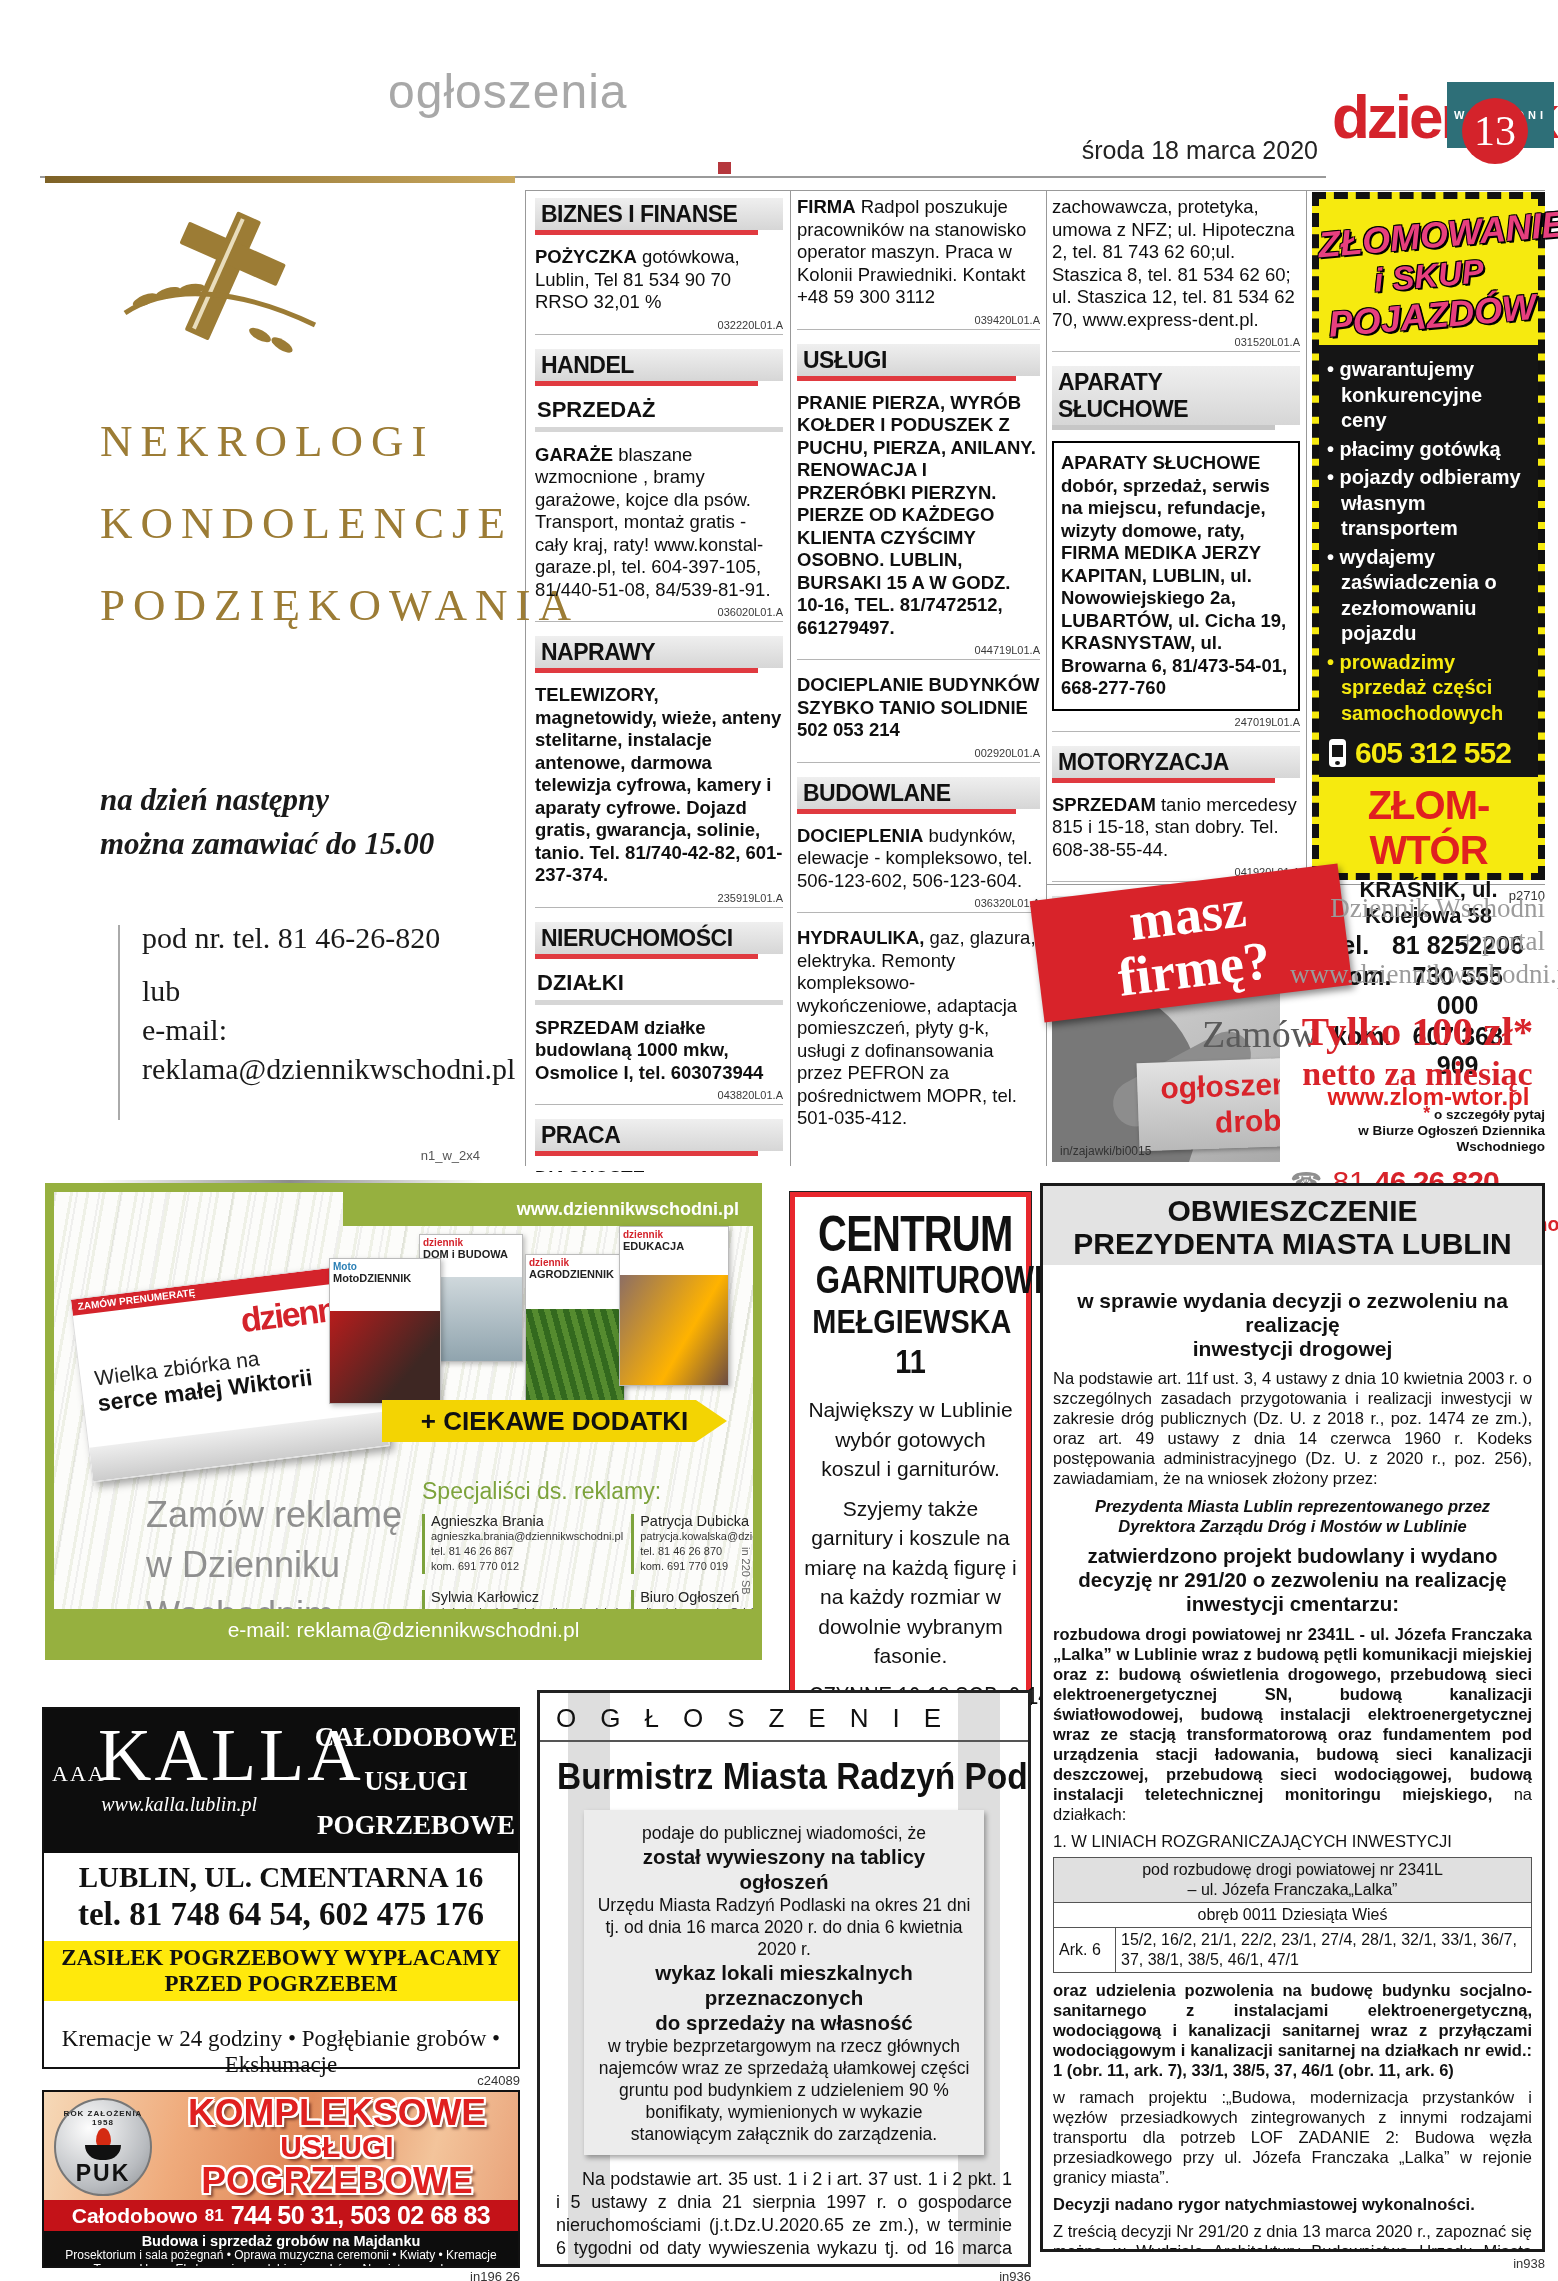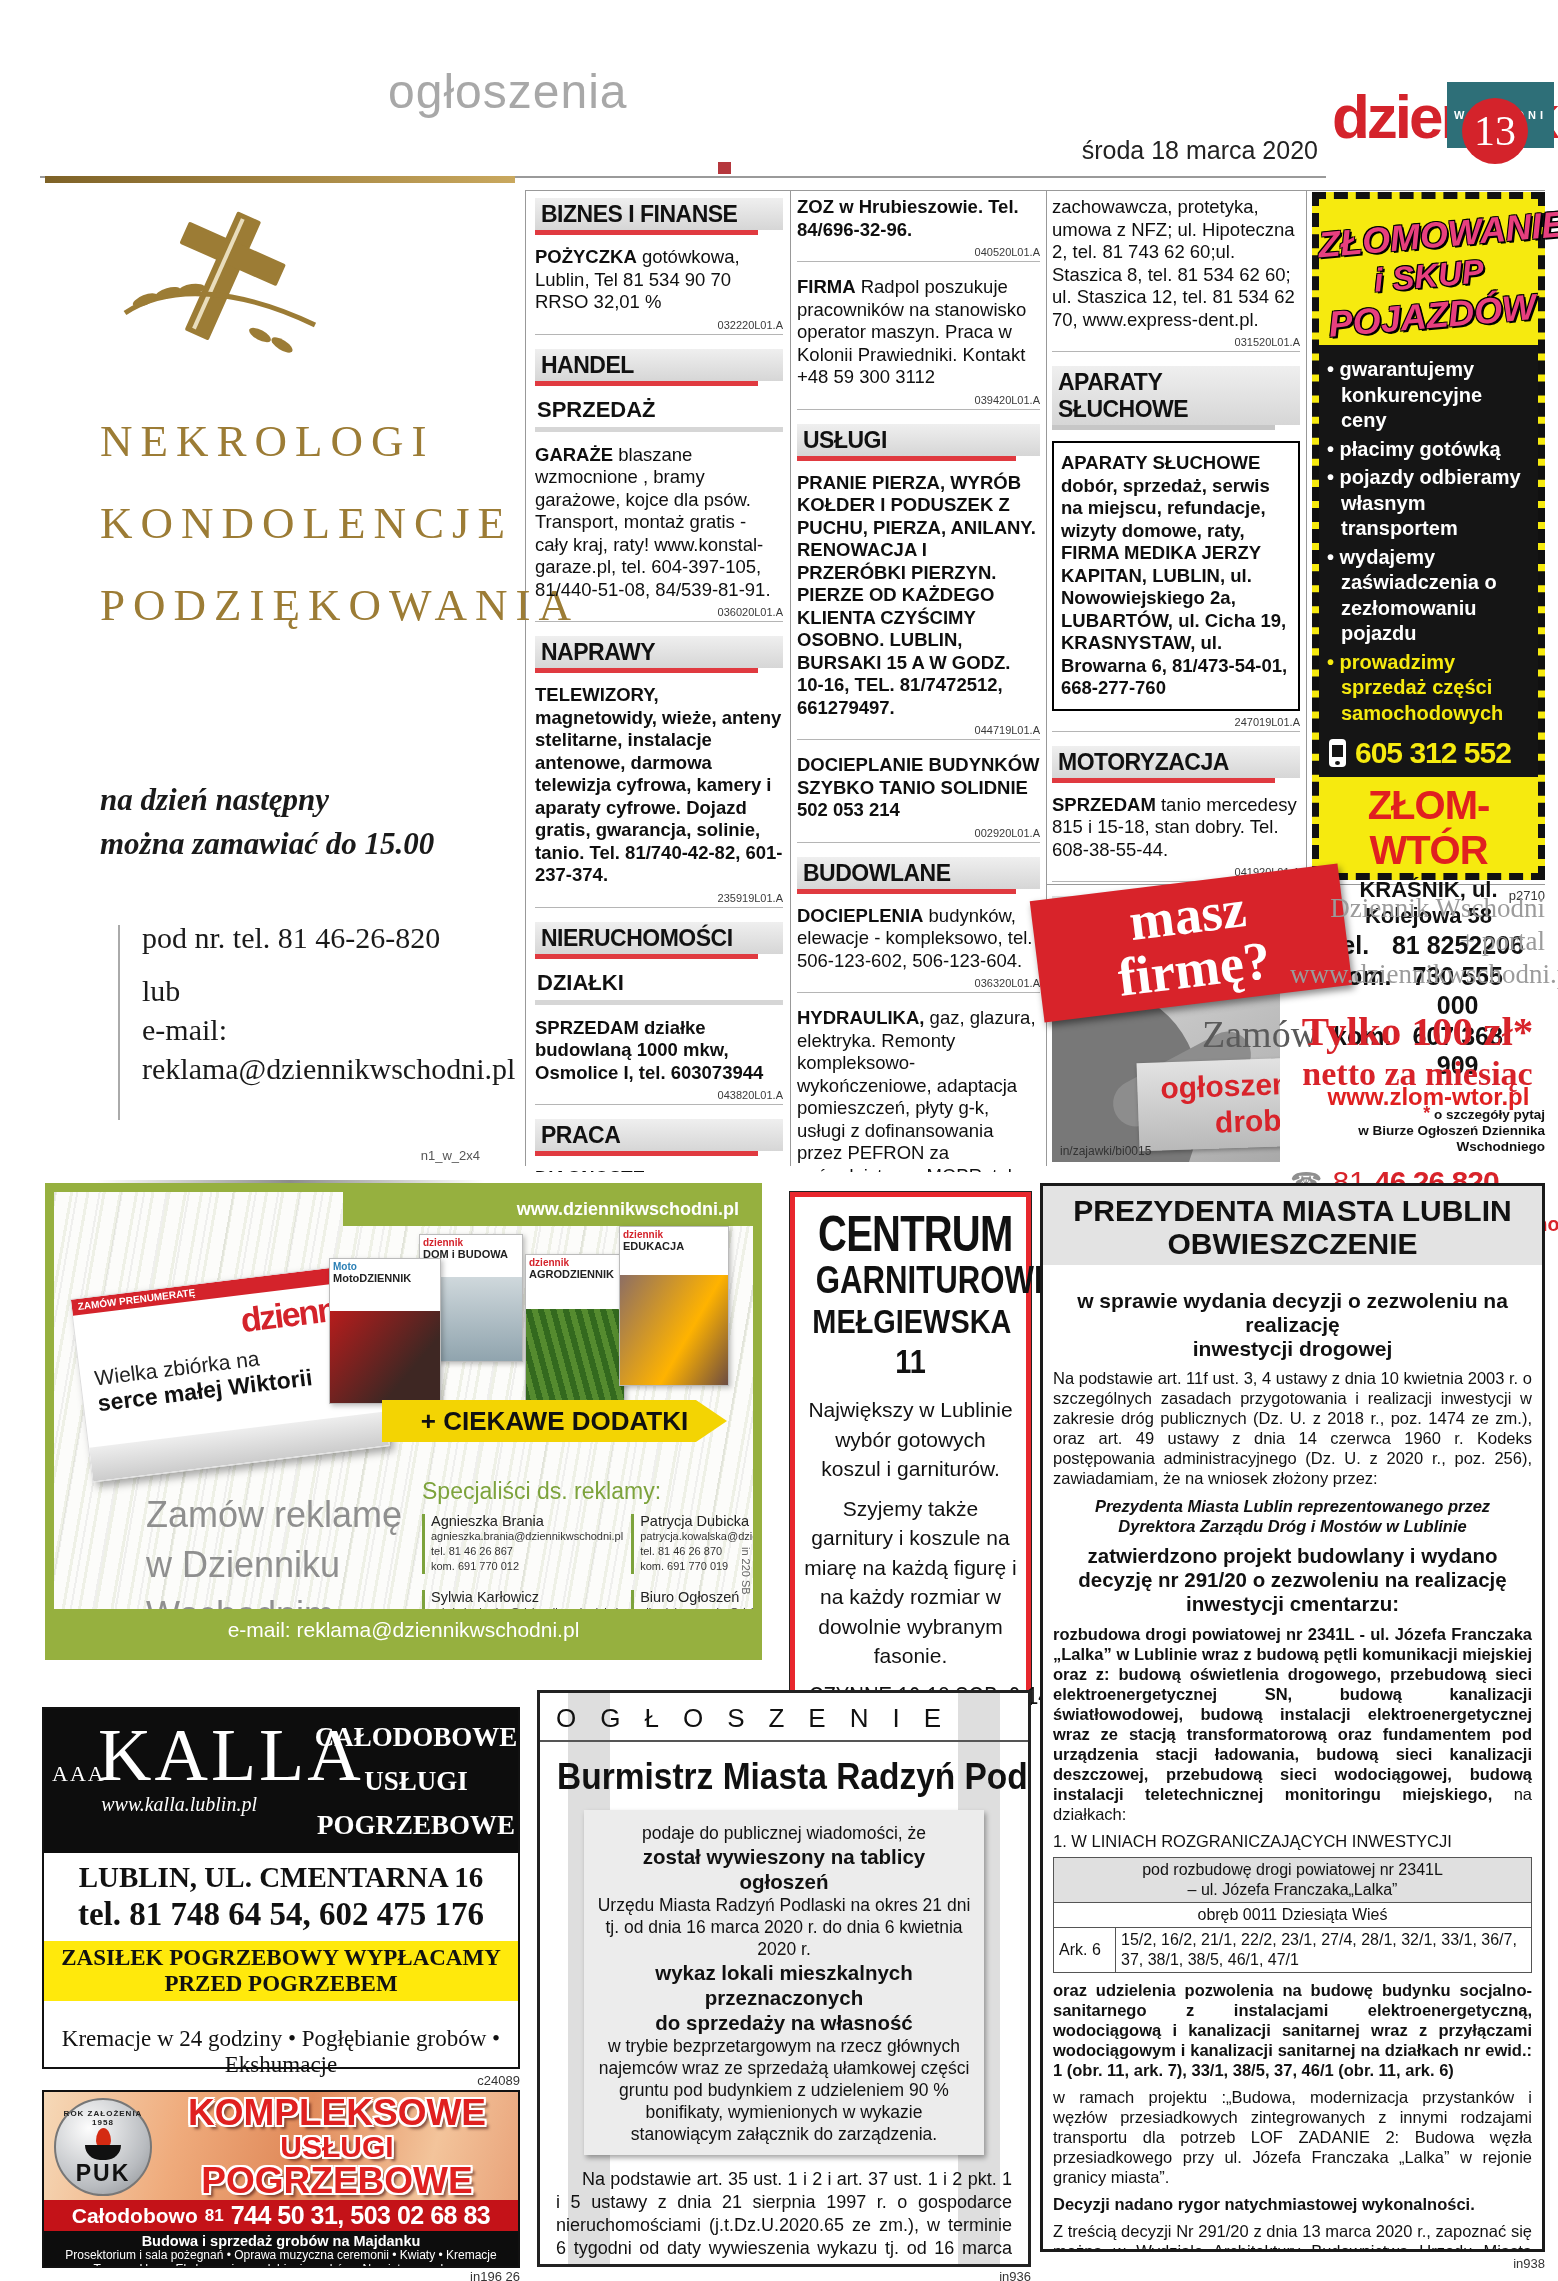--- a/index.html
+++ b/index.html
@@ -279,25 +279,20 @@
         <div class="code">043820L01.A</div>
         <div class="sepline"></div>
       </div>
       <div class="cat"><span>PRACA</span><div class="bar"></div></div>
       <div class="adwrap">
         <div class="ad"><span class="lead">DIAGNOSTĘ laboratoryjnego z uprawnieniami serologicznymi zatrudni SP</span><span></span></div>
       </div>
     </div>
   <div class="col col2" id="col2">
       <div class="adwrap">
-        <div class="ad"><span class="lead">ZOZ w Hrubieszowie. Tel. 84/696-32-96.</span><span></span></div>
-        <div class="code">040520L01.A</div>
-        <div class="sepline"></div>
-      </div>
-      <div class="adwrap">
         <div class="ad"><span class="lead">FIRMA</span><span> Radpol poszukuje pracowników na stanowisko operator maszyn. Praca w Kolonii Prawiedniki. Kontakt +48 59 300 3112</span></div>
         <div class="code">039420L01.A</div>
         <div class="sepline"></div>
       </div>
       <div class="cat"><span>USŁUGI</span><div class="bar"></div></div>
       <div class="adwrap">
         <div class="ad"><span class="lead">PRANIE PIERZA, WYRÓB KOŁDER I PODUSZEK Z PUCHU, PIERZA, ANILANY. RENOWACJA I PRZERÓBKI PIERZYN. PIERZE OD KAŻDEGO KLIENTA CZYŚCIMY OSOBNO. LUBLIN, BURSAKI 15 A W GODZ. 10-16, TEL. 81/7472512, 661279497.</span><span></span></div>
         <div class="code">044719L01.A</div>
         <div class="sepline"></div>
       </div>
@@ -490,22 +485,22 @@
     <div class="suits-t3">MEŁGIEWSKA 11</div>
     <div class="suits-body">Największy w Lublinie wybór gotowych koszul i  garniturów.</div>
     <div class="suits-body" style="padding-top:10px;">Szyjemy także garnitury i koszule na miarę na każdą figurę i na każdy rozmiar w dowolnie wybranym fasonie.</div>
     <div class="suits-hours">CZYNNE 10-18   SOB. 9-14</div>
     <div class="suits-phone">telefon 731121111</div>
   </div>
   <div class="tagline" style="left:790px;top:1712px;width:241px;text-align:right;">TJ2208</div>
 
   <div class="obw">
     <div class="obw-header">
+      <div>OBWIESZCZENIE</div>
       <div>PREZYDENTA MIASTA LUBLIN</div>
-      <div>OBWIESZCZENIE</div>
     </div>
     <div class="obw-sub">
       <div>w sprawie wydania decyzji o zezwoleniu na realizację</div>
       <div>inwestycji drogowej</div>
     </div>
     <p>Na podstawie art. 11f ust. 3, 4 ustawy z dnia 10 kwietnia 2003 r. o szczególnych zasadach przygotowania i realizacji inwestycji w zakresie dróg publicznych (Dz. U. z 2018 r., poz. 1474 ze zm.), oraz art. 49 ustawy z dnia 14 czerwca 1960 r. Kodeks postępowania administracyjnego (Dz. U. z 2020 r., poz. 256), zawiadamiam, że na wniosek złożony przez:</p>
     <div class="cbi">
       <div>Prezydenta Miasta Lublin reprezentowanego przez</div>
       <div>Dyrektora Zarządu Dróg i Mostów w Lublinie</div>
     </div>

